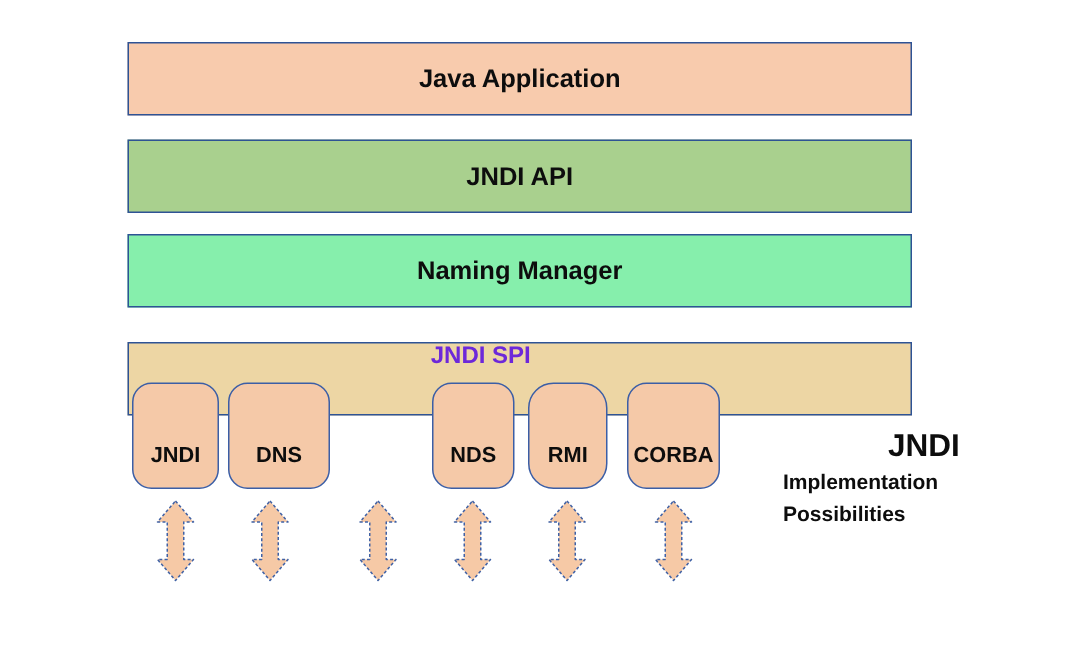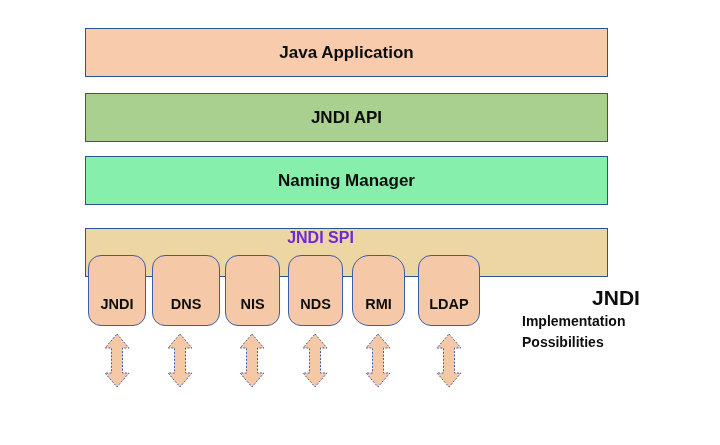--- a/index.html
+++ b/index.html
@@ -83,31 +83,28 @@
   <div class="layer layer-spi">
     <span class="spi-label">JNDI SPI</span>
   </div>
 
   <div class="provider" style="left:88px;width:58px;">
     <span>JNDI</span>
   </div>
   <div class="provider" style="left:152px;width:68px;">
     <span>DNS</span>
   </div>
-  <div class="provider" style="left:225px;width:55px;">
-    <span>NIS</span>
-  </div>
   <div class="provider" style="left:288px;width:55px;text-align:center;">
     <span>NDS</span>
   </div>
   <div class="provider" style="left:352px;width:53px;border-radius:17px;">
     <span>RMI</span>
   </div>
   <div class="provider" style="left:418px;width:62px;">
-    <span>LDAP</span>
+    <span>CORBA</span>
   </div>
 
   <div class="arrow" style="left:102px;">
     <svg viewBox="0 0 30 55">
         <polygon points="15,1 27,15 20.5,15 20.5,40 27,40 15,54 3,40 9.5,40 9.5,15 3,15" fill="#F6C9A6" stroke="#3F61A5" stroke-width="1" stroke-dasharray="2 1.5" stroke-linejoin="round"></polygon>
       </svg>
   </div>
   <div class="arrow" style="left:165px;">
     <svg viewBox="0 0 30 55">
         <polygon points="15,1 27,15 20.5,15 20.5,40 27,40 15,54 3,40 9.5,40 9.5,15 3,15" fill="#F6C9A6" stroke="#3F61A5" stroke-width="1" stroke-dasharray="2 1.5" stroke-linejoin="round"></polygon>

